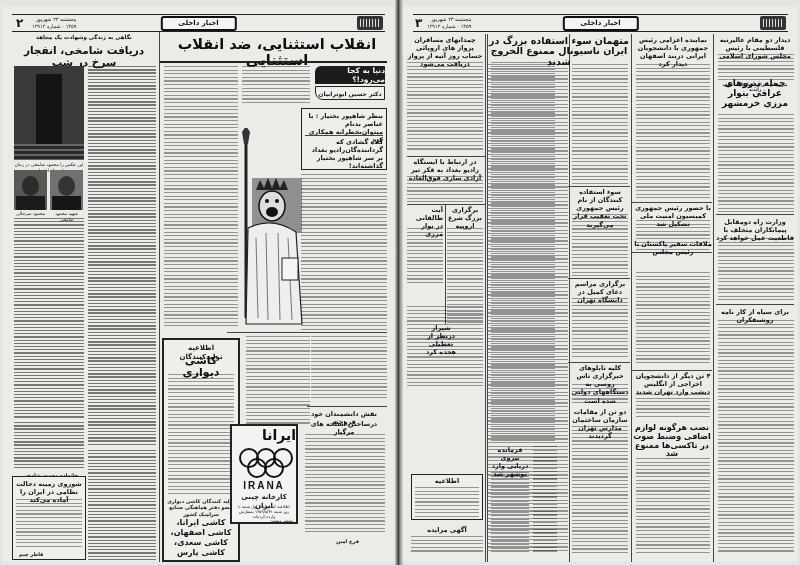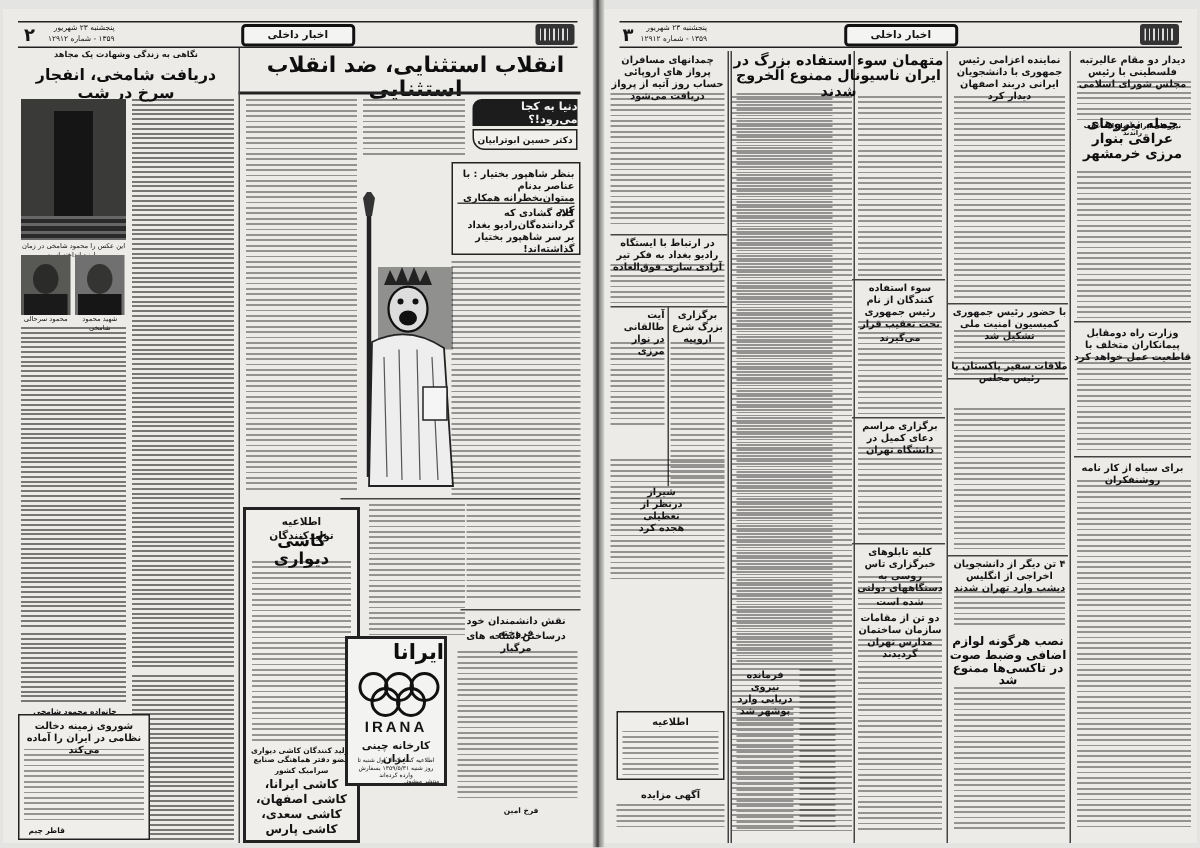--- a/index.html
+++ b/index.html
@@ -86,21 +86,21 @@
   </div>
   <div class="caption" style="left:12px; top:205px; width:33px;">محمود سرحالی</div>
   <div class="caption" style="left:48px; top:205px; width:33px;">شهید محمود شامخی</div>
 
   <div class="txt dense" style="left:86px; top:60px; width:68px; height:380px;"></div>
   <div class="txt dense" style="left:12px; top:212px; width:70px; height:200px;"></div>
   <div class="signature" style="left:14px; top:466px; width:68px; text-align:center;">خانواده محمود شامخی</div>
   <div class="txt dense" style="left:86px; top:444px; width:68px; height:110px;"></div>
   <div class="txt dense" style="left:12px; top:416px; width:70px; height:48px;"></div>
 
-  <div class="box" style="left:10px; top:470px; width:88px; height:84px;">
+  <div class="box" style="left:10px; top:470px; width:74px; height:84px;">
     <div class="subhead" style="left:2px; right:2px; top:3px;">شوروی زمینه دخالت نظامی در ایران را آماده می‌کند</div>
     <div class="txt" style="left:3px; right:3px; top:22px; height:50px;"></div>
     <div class="signature" style="left:6px; bottom:2px;">قاطر چیم</div>
   </div>
 
   <div class="txt" style="left:162px; top:60px; width:74px; height:262px;"></div>
   <div class="txt" style="left:240px; top:60px; width:68px; height:38px;"></div>
 
   <div class="box-dark" style="right:10px; top:60px; width:70px; height:18px;">دنیا به کجا می‌رود!؟</div>
   <div class="box-author" style="right:10px; top:80px; width:70px; height:14px;">دکتر حسین ابوترابیان</div>

